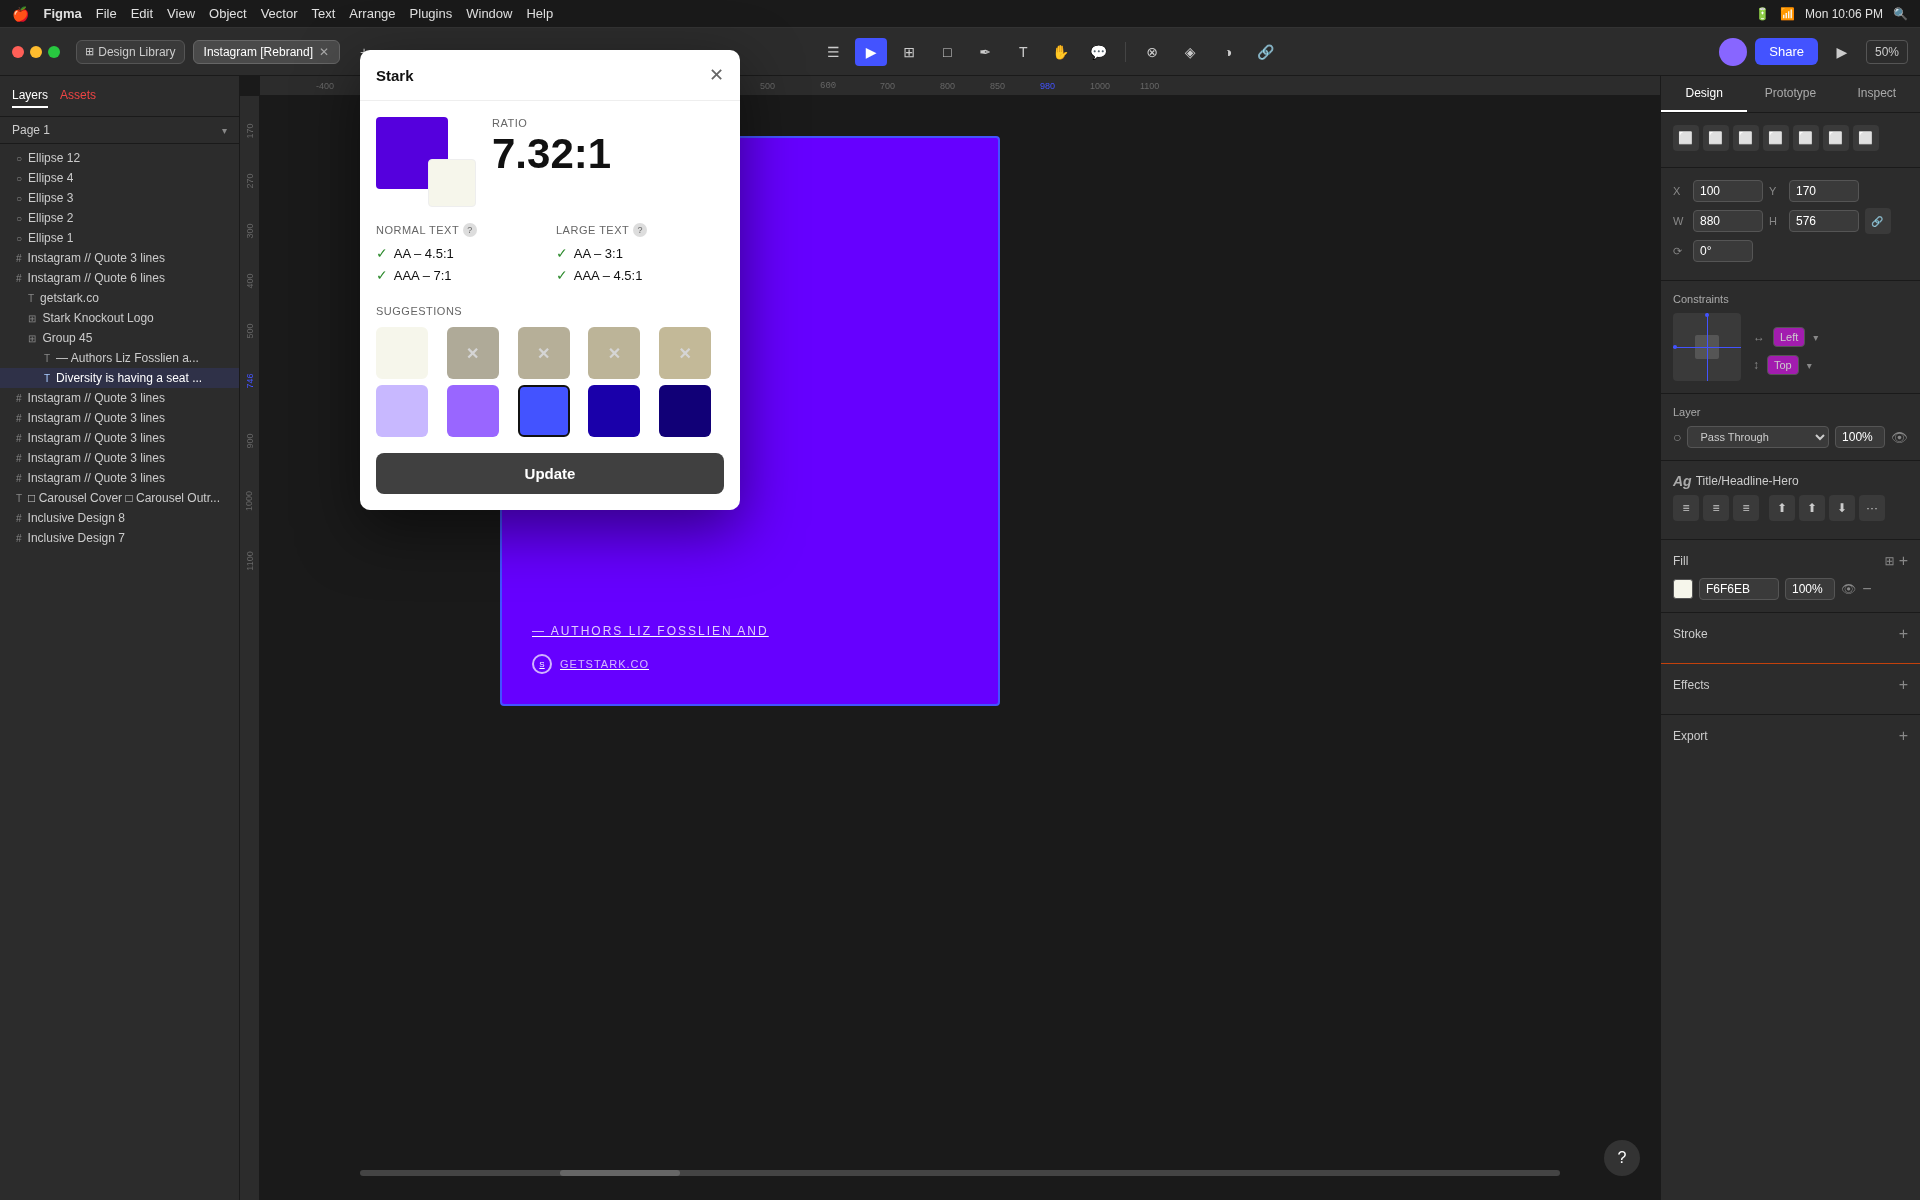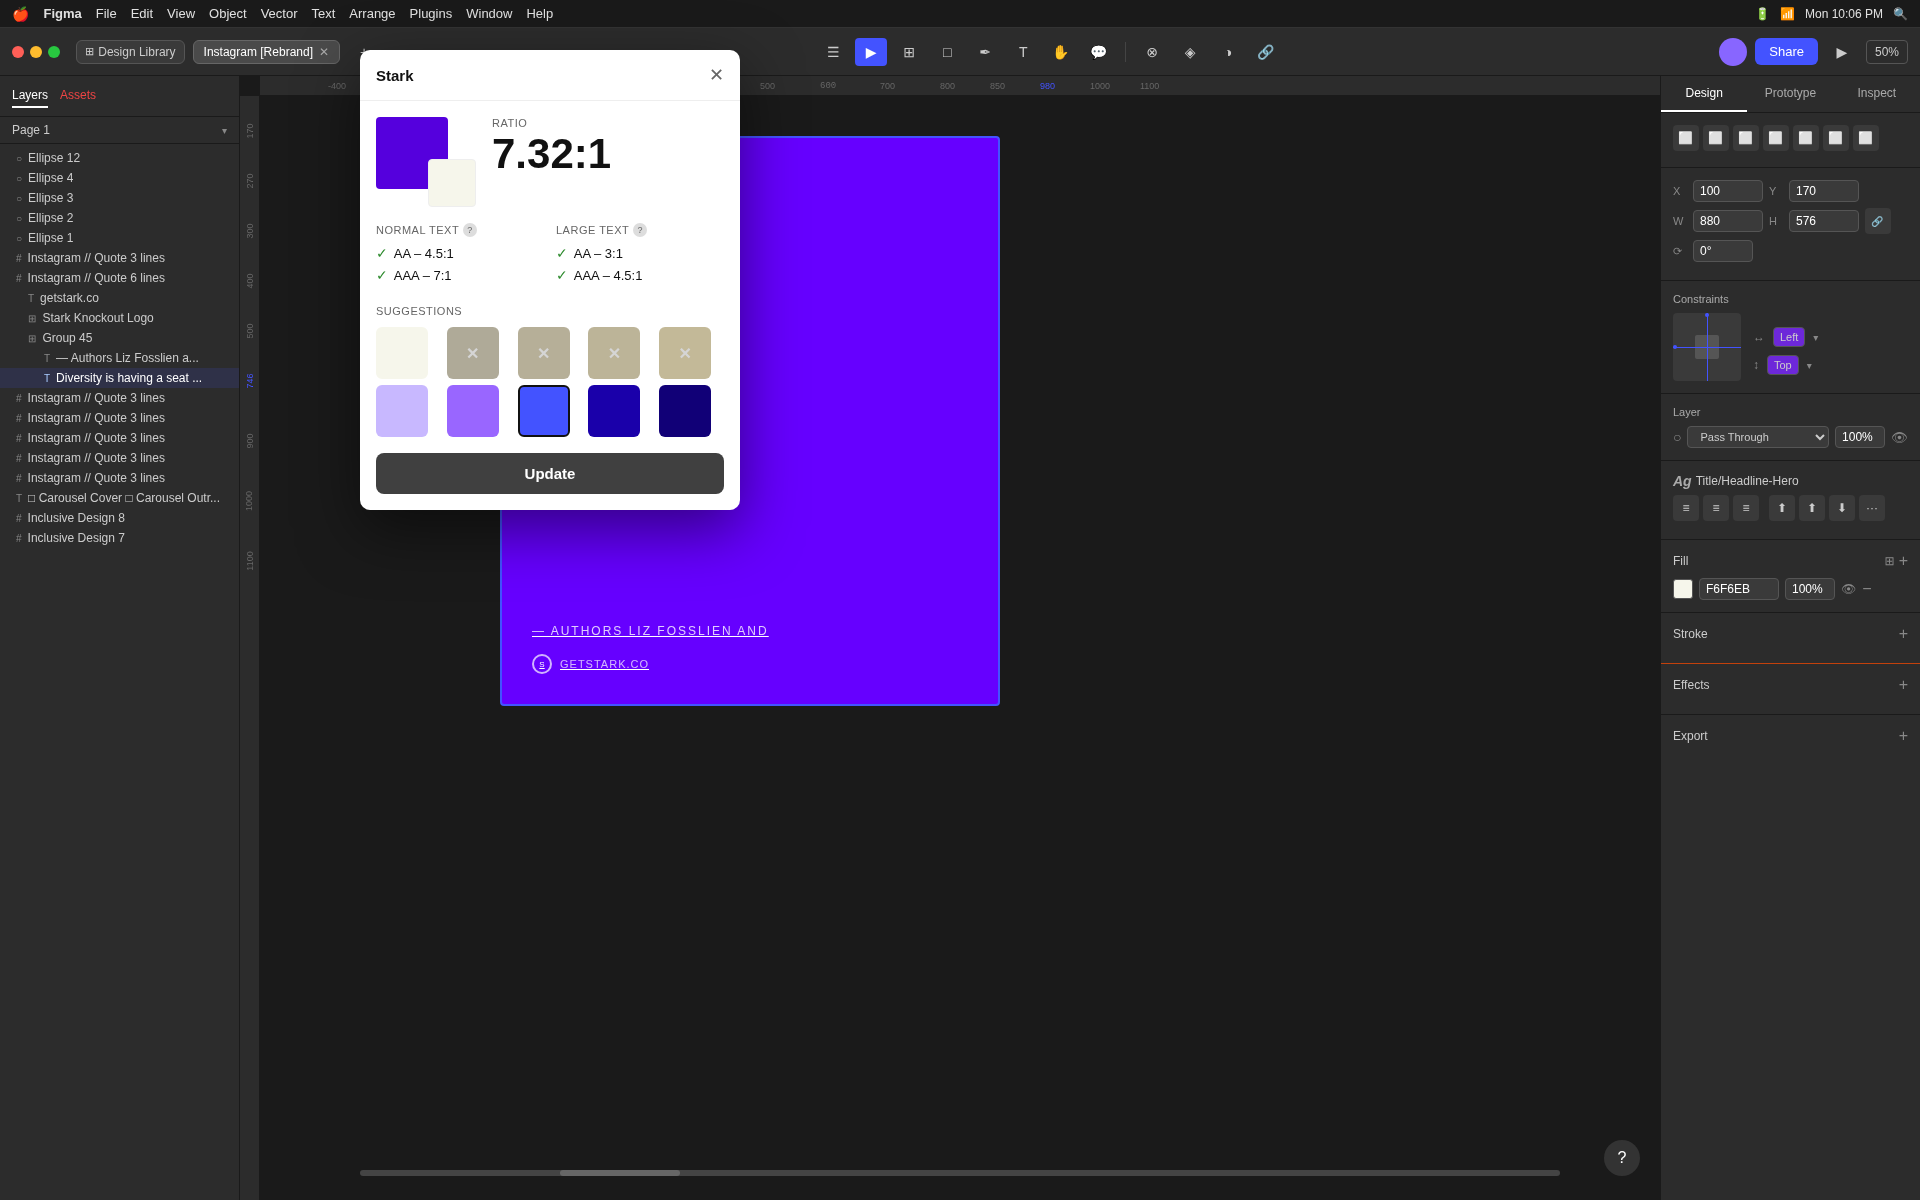--- a/index.html
+++ b/index.html
@@ -74,21 +74,21 @@
     .prop-label { font-size: 11px; color: #888; width: 14px; }
     .prop-input { background: #3a3a3a; border: 1px solid #555; color: #fff; border-radius: 4px; padding: 3px 6px; font-size: 12px; width: 70px; }
     .angle-input { background: #3a3a3a; border: 1px solid #555; color: #fff; border-radius: 4px; padding: 3px 6px; font-size: 12px; width: 60px; }
     .constraint-section { padding: 12px; border-bottom: 1px solid #1a1a1a; }
     .constraint-box { width: 68px; height: 68px; background: #3a3a3a; border-radius: 4px; display: flex; align-items: center; justify-content: center; position: relative; margin: 0 auto; }
     .constraint-inner { width: 24px; height: 24px; background: #555; border-radius: 2px; }
     .constraint-line-h { position: absolute; left: 0; right: 0; height: 1px; background: #4353ff; top: 50%; }
     .constraint-line-v { position: absolute; top: 0; bottom: 0; width: 1px; background: #4353ff; left: 50%; }
     .constraint-handle { position: absolute; width: 4px; height: 4px; background: #4353ff; border-radius: 50%; }
     .constraint-row { display: flex; align-items: center; gap: 8px; margin-top: 8px; }
-    .dropdown-mini { background: #6d28d9; border: 1px solid #555; color: #ccc; border-radius: 4px; padding: 3px 6px; font-size: 11px; cursor: pointer; }
+    .dropdown-mini { background: #a21caf; border: 1px solid #555; color: #ccc; border-radius: 4px; padding: 3px 6px; font-size: 11px; cursor: pointer; }
     .layer-section { padding: 12px; border-bottom: 1px solid #1a1a1a; }
     .layer-row { display: flex; align-items: center; gap: 6px; }
     .blend-select { background: #3a3a3a; border: 1px solid #555; color: #ccc; border-radius: 4px; padding: 3px 8px; font-size: 11px; flex: 1; }
     .opacity-input { background: #3a3a3a; border: 1px solid #555; color: #fff; border-radius: 4px; padding: 3px 6px; font-size: 12px; width: 50px; }
     .eye-btn { background: transparent; border: none; color: #888; cursor: pointer; }
     .font-section { padding: 12px; border-bottom: 1px solid #1a1a1a; }
     .text-align-row { display: flex; gap: 4px; margin-bottom: 6px; }
     .text-align-btn { width: 26px; height: 26px; background: #3a3a3a; border: none; color: #ccc; border-radius: 4px; cursor: pointer; font-size: 12px; }
     .fill-section { padding: 12px; border-bottom: 1px solid #1a1a1a; }
     .fill-row { display: flex; align-items: center; gap: 6px; }
@@ -285,21 +285,21 @@
       <div class="layer-item">
         <span class="layer-icon">#</span>
         <span class="layer-text">Inclusive Design 7</span>
       </div>
     </div>
   </div>
 
   <div class="canvas">
 
     <div class="ruler-h">
-      <span style="position:absolute;left:68px;" class="ruler-mark">-400</span>
+      <span style="position:absolute;left:56px;" class="ruler-mark">-400</span>
       <span style="position:absolute;left:110px;" class="ruler-mark">-300</span>
       <span style="position:absolute;left:160px;" class="ruler-mark">-200</span>
       <span style="position:absolute;left:210px;" class="ruler-mark">-100</span>
       <span style="position:absolute;left:260px;color:#4353ff;" class="ruler-mark">100</span>
       <span style="position:absolute;left:320px;" class="ruler-mark">200</span>
       <span style="position:absolute;left:380px;" class="ruler-mark">300</span>
       <span style="position:absolute;left:440px;" class="ruler-mark">400</span>
       <span style="position:absolute;left:500px;" class="ruler-mark">500</span>
       <span style="position:absolute;left:560px;font-family:Liberation Mono, monospace;" class="ruler-mark">600</span>
       <span style="position:absolute;left:620px;" class="ruler-mark">700</span>

